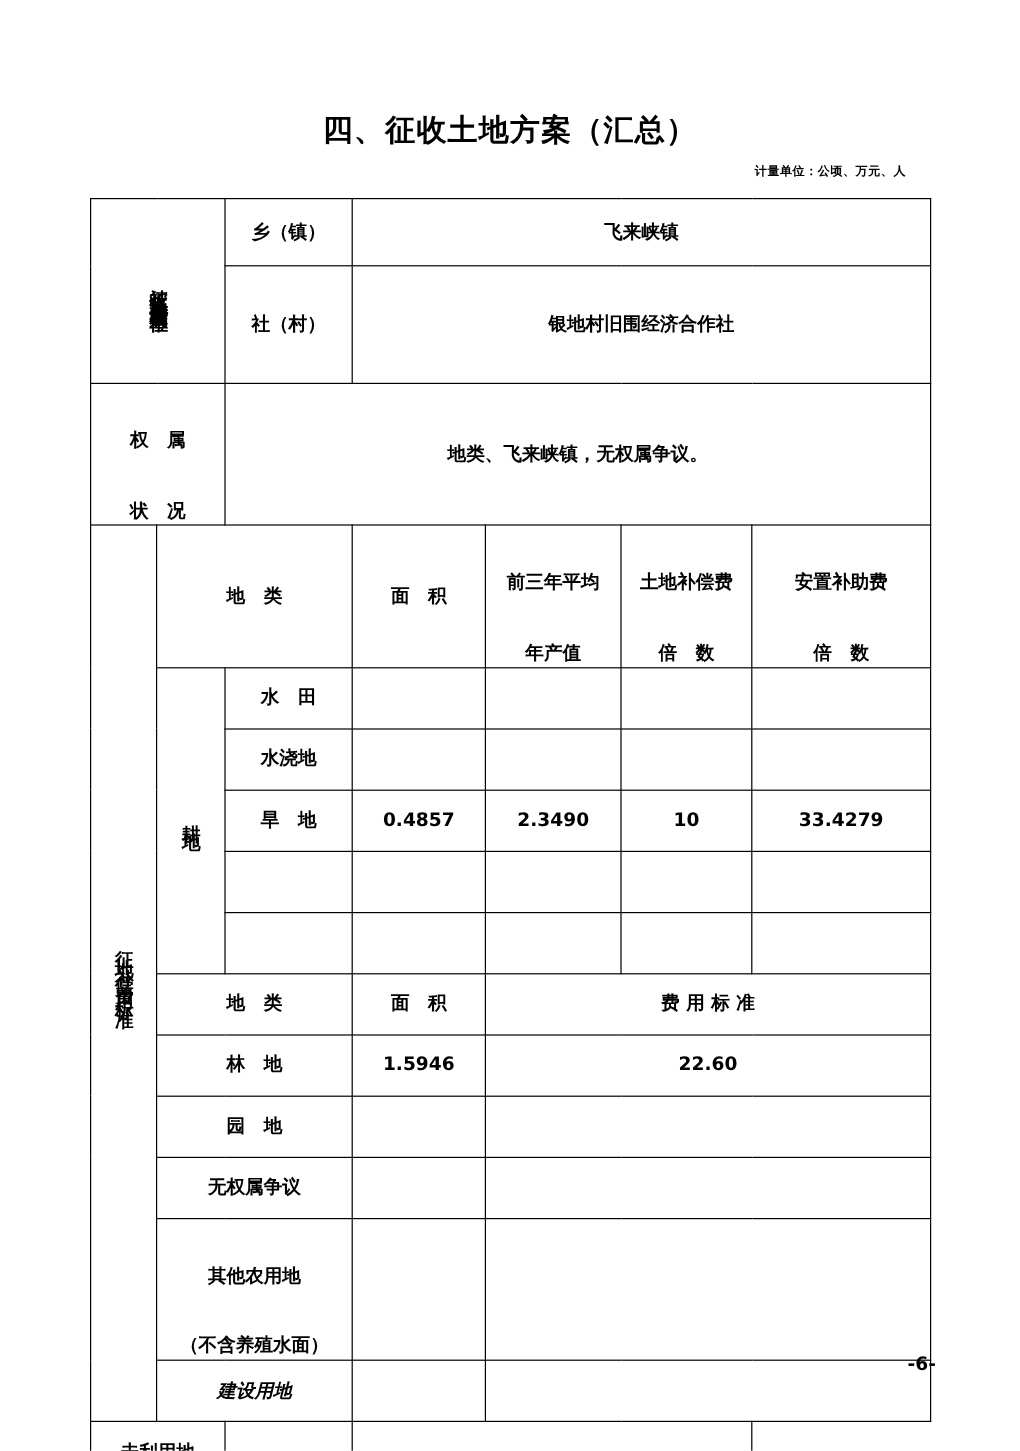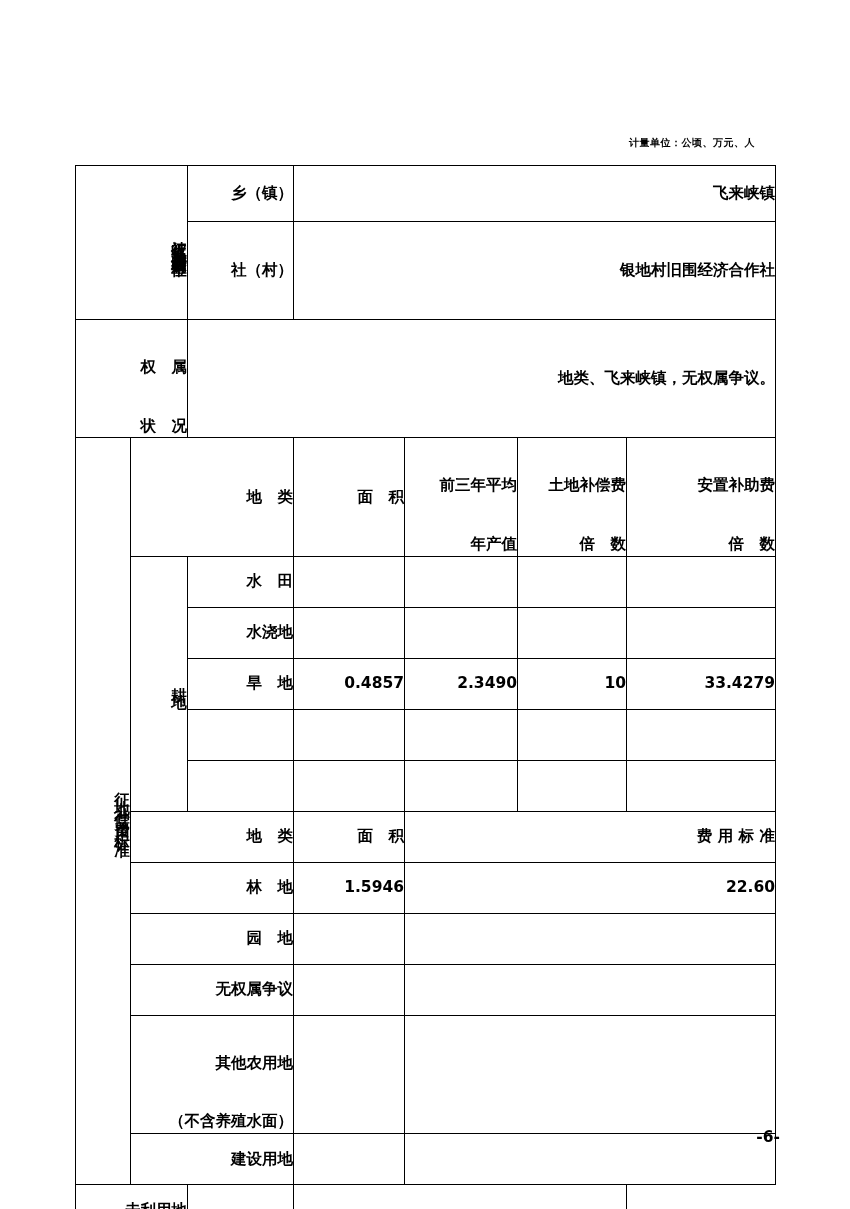--- a/index.html
+++ b/index.html
@@ -45,21 +45,21 @@
     top: 165px;
     width: 700px;
     border-collapse: collapse;
     table-layout: fixed;
   }
   table.main td {
     border: 1.4px solid #000;
     font-size: 15.5px;
     font-weight: bold;
     padding: 0;
-    text-align: right;
+    text-align: center;
     vertical-align: middle;
     line-height: 1.35;
   }
   td.left-text {
     text-align: left;
     padding-left: 10px;
   }
   .vert {
     writing-mode: vertical-rl;
     text-orientation: upright;
@@ -87,20 +87,21 @@
     top: 1128px;
     font-size: 15.5px;
     font-weight: bold;
   }
 </style>
 </head>
 <body>
 
 <div class="page">
 
+  <div class="title">四、征收土地方案（汇总）</div>
 
   <div class="unit-note">计量单位：公顷、万元、人</div>
 
   <table class="main">
     <colgroup>
       <col style="width:55px">
       <col style="width:57px">
       <col style="width:106px">
       <col style="width:111px">
       <col style="width:113px">
@@ -211,21 +212,21 @@
       </tr>
       <tr>
         <td colspan="2" style="height:50px;">
           <span class="two-line">其他农用地</span>
           <span class="two-line">（不含养殖水面）</span>
         </td>
         <td></td>
         <td colspan="3"></td>
       </tr>
       <tr>
-        <td colspan="2" style="height:50px;">建设用地</td>
+        <td colspan="2" style="height:50px;font-style:italic;">建设用地</td>
         <td></td>
         <td colspan="3"></td>
       </tr>
       <tr>
         <td colspan="2" style="height:50px;">未利用地</td>
         <td></td>
         <td colspan="3"></td>
       </tr>
     </tbody>
   </table>

